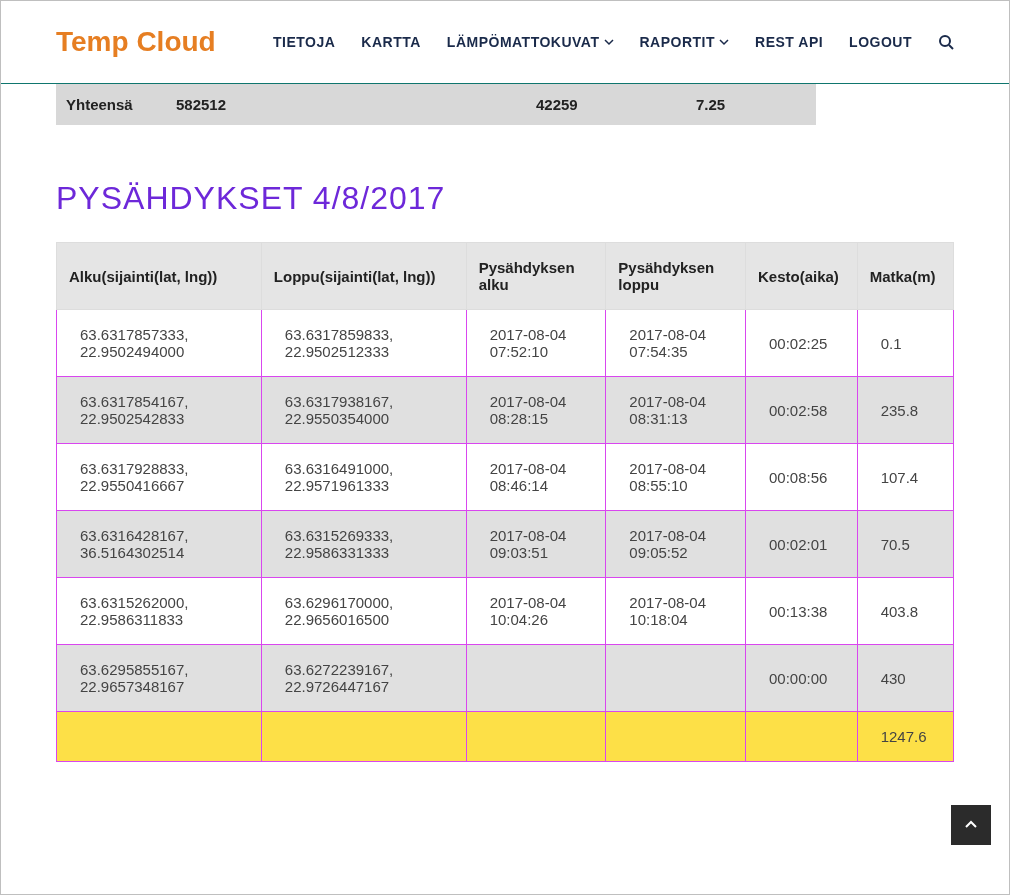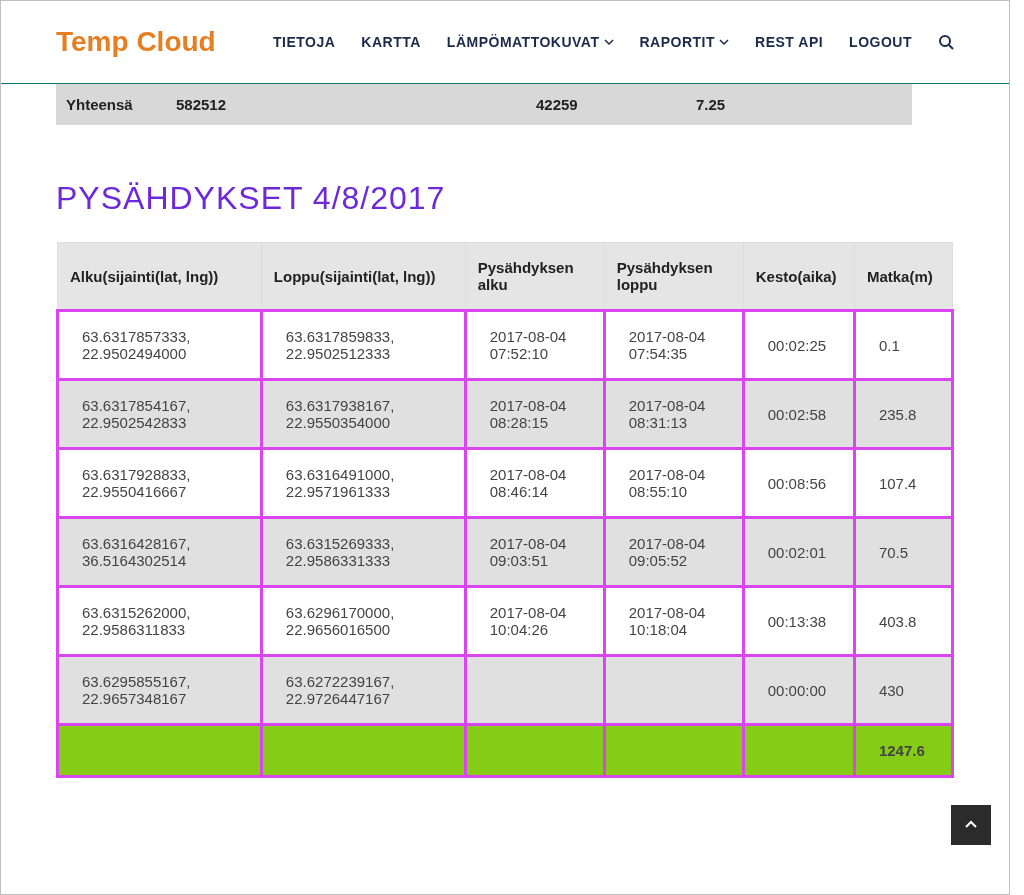--- a/index.html
+++ b/index.html
@@ -59,21 +59,21 @@
   .chevron svg { width: 10px; height: 10px; }
   .search-icon svg { width: 16px; height: 16px; }
 
   
   .content {
     padding: 0 55px 60px 55px;
   }
 
   
   .summary-table {
-    width: 856px;
+    width: 760px;
     border-collapse: collapse;
     margin-top: 0;
   }
   .summary-table tr.total td {
     background: #d8d8d8;
     font-weight: 700;
     padding: 12px 10px;
     font-size: 15px;
     color: #222;
   }
@@ -99,31 +99,31 @@
     text-align: left;
     font-weight: 700;
     padding: 16px 12px;
     border: 1px solid #ddd;
     background: #e5e5e5;
     color: #222;
     vertical-align: middle;
   }
   .stops-table td {
     padding: 16px 23px;
-    border: 3px solid #d946ef;
+    border: 1px solid #d946ef;
     background: #fff;
     color: #444;
     vertical-align: middle;
   }
   .stops-table tbody tr:nth-child(even) td {
     background: #e0e0e0;
   }
   .stops-table tfoot td {
-    font-weight: 700;
-    background: #84cc16;
+    font-weight: 400;
+    background: #fde047;
   }
 
   
   .scroll-top {
     position: fixed;
     left: 951px;
     top: 805px;
     width: 40px;
     height: 40px;
     background: #2b2b2b;

